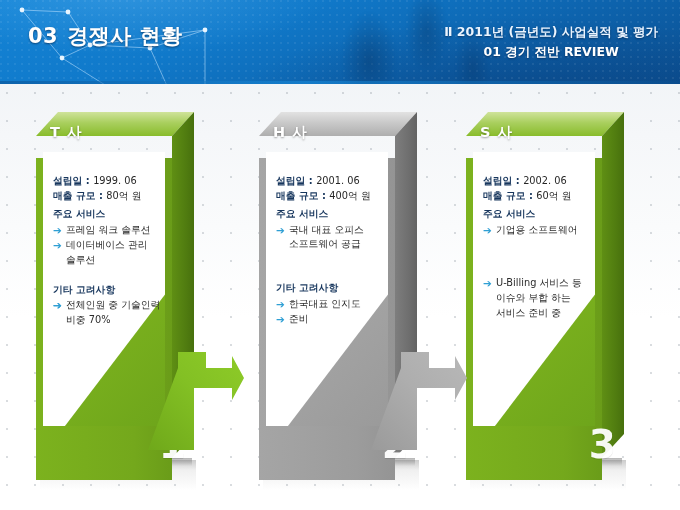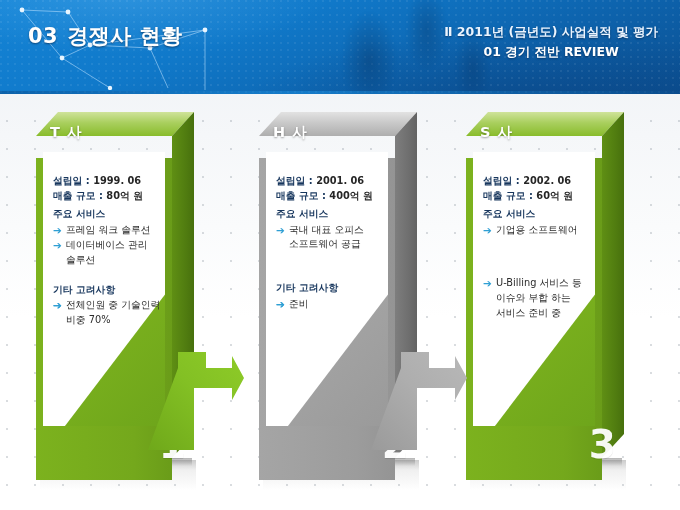--- a/index.html
+++ b/index.html
@@ -19,21 +19,21 @@
     background-image:
       radial-gradient(circle at 1px 1px, rgba(130,140,150,.30) 0.9px, rgba(0,0,0,0) 1.1px),
       linear-gradient(to bottom, rgba(240,243,246,.85) 0%, rgba(255,255,255,0) 55%);
     background-size:28px 28px, 100% 100%;
     background-position:6px 8px, 0 0;
     pointer-events:none;
   }
 
   
   .header{
-    position:absolute;left:0;top:0;width:680px;height:94px;
+    position:absolute;left:0;top:0;width:680px;height:84px;
     background:
       radial-gradient(ellipse 420px 120px at 78% 120%, rgba(10,60,120,.55) 0%, rgba(10,60,120,0) 70%),
       radial-gradient(ellipse 300px 90px at 18% -10%, rgba(120,200,255,.28) 0%, rgba(120,200,255,0) 70%),
       linear-gradient(160deg,#1484d6 0%, #1079ca 35%, #0d63ad 68%, #0b4f91 100%);
     overflow:hidden;
   }
   .header-texture{
     position:absolute;inset:0;
     background-image:
       radial-gradient(circle at 1px 1px, rgba(255,255,255,.10) 0.7px, rgba(0,0,0,0) 1px);
@@ -146,21 +146,21 @@
     position:absolute;left:4px;top:346px;width:152px;height:8px;
     background:linear-gradient(to bottom,rgba(90,90,90,.45),rgba(255,255,255,0));
   }
 
   
   .content{
     position:absolute;left:17px;top:62px;width:112px;z-index:5;
     font-size:9.8px;line-height:14.6px;color:#2b2b2b;
   }
   .line-label{color:#17365d;font-weight:bold;white-space:nowrap;}
-  .line-label .val{color:#262626;font-weight:bold;text-align:right;}
+  .line-label .val{color:#262626;font-weight:normal;text-align:right;}
   .sect-head{color:#17365d;font-weight:bold;margin-top:4px;}
   .gap{height:11px;}
   .bullet{
     position:relative;padding-left:13px;margin-top:1px;
     color:#2b2b2b;
   }
   .bullet .arw{
     position:absolute;left:0;top:0;color:#2f9fd4;font-size:10.5px;font-weight:bold;
   }
   .bullet .cont{display:block;}
@@ -303,20 +303,21 @@
           <span class="arw">➔</span>
           <span class="cont">국내 대표 오피스</span>
           <span class="cont">소프트웨어 공급</span>
         </div>
 
         <div class="gap" style="height:25px"></div>
 
         <div class="sect-head">기타 고려사항</div>
         <div class="bullet">
           <span class="arw">➔</span>
+          <span class="cont">한국대표 인지도</span>
         </div>
         <div class="bullet">
           <span class="arw">➔</span>
           <span class="cont">준비</span>
         </div>
       </div>
     </div>
 
     <div class="col col3 g">
       <div class="reflect"></div>

